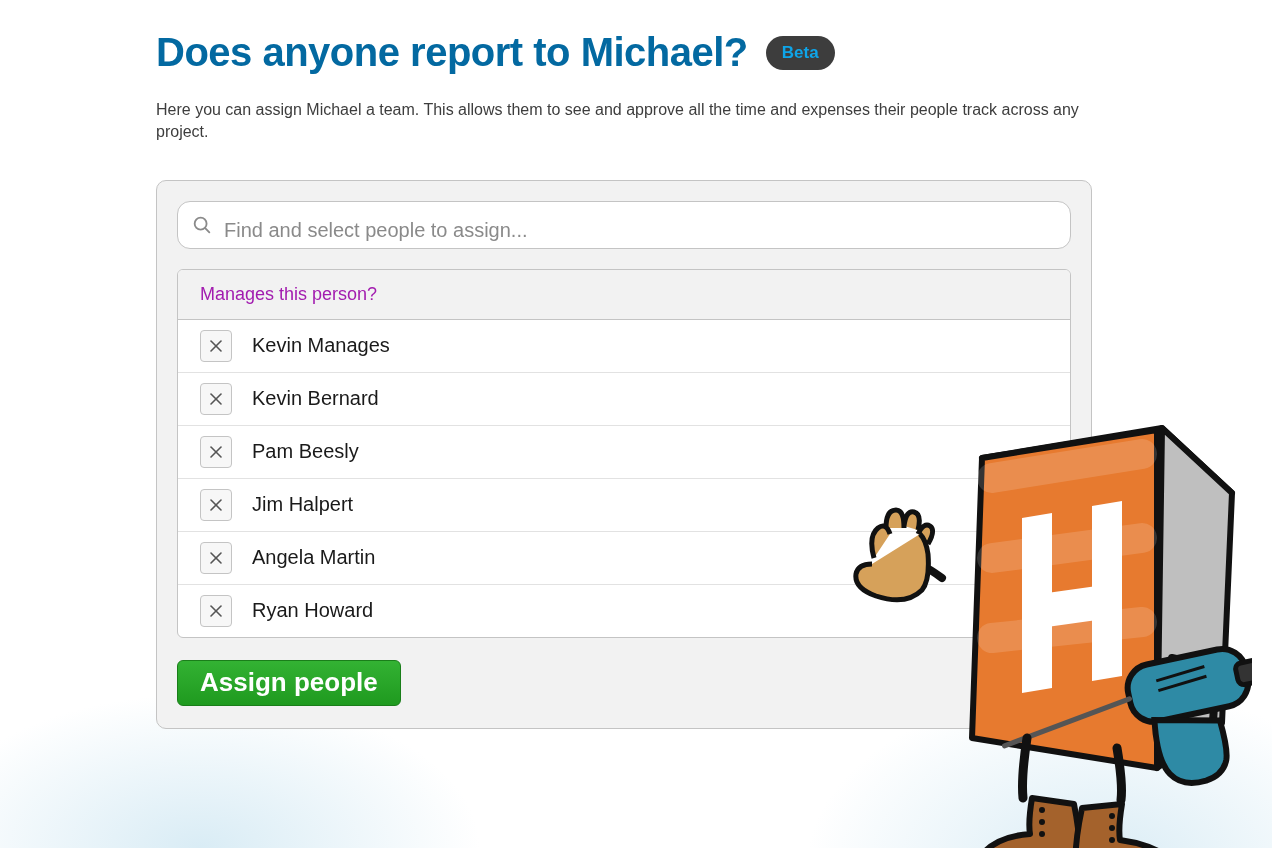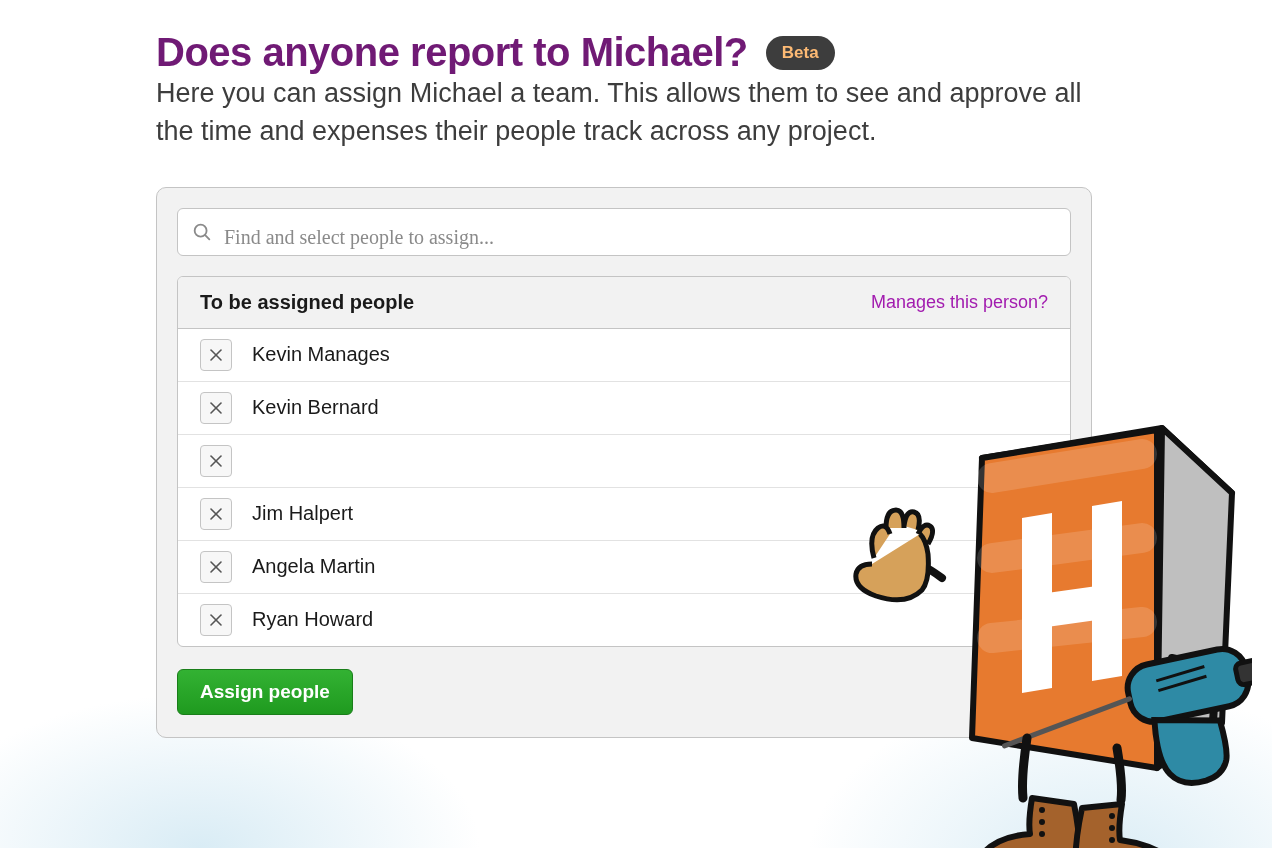--- a/index.html
+++ b/index.html
@@ -25,38 +25,39 @@
   .title-row {
     display: flex;
     align-items: center;
     gap: 18px;
   }
 
   h1 {
     font-size: 40px;
     font-weight: 800;
     letter-spacing: -0.5px;
-    color: #701a75;
+    color: #0369a1;
   }
 
   .badge {
     display: inline-flex;
     align-items: center;
     justify-content: center;
     background: #3d3d3d;
-    color: #fdba74;
+    color: #0ea5e9;
     font-weight: 700;
     font-size: 17px;
     padding: 5px 16px;
     border-radius: 20px;
     height: 34px;
   }
 
   .subheading {
-    font-size: 27px;
+    margin-top: 24px;
+    font-size: 16px;
     color: #3d3d3d;
     line-height: 1.4;
     max-width: 940px;
   }
 
   .panel {
     margin-top: 36px;
     width: 936px;
     background: #f2f2f2;
     border: 1px solid #c4c4c4;
@@ -74,26 +75,25 @@
     top: 50%;
     transform: translateY(-50%);
     width: 22px;
     height: 22px;
     pointer-events: none;
   }
   .search-input {
     width: 100%;
     height: 48px;
     border: 1px solid #c4c4c4;
-    border-radius: 6px;
+    border-radius: 13px;
     background: #fff;
     font-size: 20px;
     padding: 12px 16px 0 46px;
     color: #333;
-    font-family: Liberation Serif, serif;
   }
   .search-input::placeholder { color: #8a8a8a; }
 
   .list {
     margin-top: 20px;
     border: 1px solid #c4c4c4;
     border-radius: 6px;
     background: #fff;
     overflow: hidden;
   }
@@ -159,21 +159,21 @@
 
   .assign-btn {
     margin-top: 22px;
     height: 46px;
     padding: 0 22px;
     background: #20a020;
     background: linear-gradient(#33b233,#1f9a1f);
     border: 1px solid #1a7e1a;
     border-radius: 6px;
     color: #fff;
-    font-size: 19px;
+    font-size: 26px;
     font-weight: 700;
     cursor: pointer;
     text-align: center;
   }
 
   .mascot {
     position: absolute;
     right: 20px;
     bottom: -40px;
     width: 430px;
@@ -201,21 +201,20 @@
     <div class="search-wrap">
       <svg viewBox="0 0 24 24" fill="none" stroke="#8a8a8a" stroke-width="2" stroke-linecap="round">
         <circle cx="10.5" cy="10.5" r="6.5"></circle>
         <line x1="20" y1="20" x2="15.2" y2="15.2"></line>
       </svg>
       <input class="search-input" type="text" placeholder="Find and select people to assign..." style="">
     </div>
 
     <div class="list">
       <div class="list-header">
-        <span class="lh-left">To be assigned people</span>
         <span class="lh-right">Manages this person?</span>
       </div>
       <div id="list-rows">
           <div class="list-row">
             <button class="remove-btn" type="button">
               <svg viewBox="0 0 14 14" stroke="#555" stroke-width="1.6" stroke-linecap="round">
                 <line x1="2" y1="2" x2="12" y2="12"></line>
                 <line x1="12" y1="2" x2="2" y2="12"></line>
               </svg>
             </button>
@@ -230,20 +229,21 @@
             </button>
             <span class="person-name">Kevin Bernard</span>
           </div>
           <div class="list-row">
             <button class="remove-btn" type="button">
               <svg viewBox="0 0 14 14" stroke="#555" stroke-width="1.6" stroke-linecap="round">
                 <line x1="2" y1="2" x2="12" y2="12"></line>
                 <line x1="12" y1="2" x2="2" y2="12"></line>
               </svg>
             </button>
+            <span class="person-name">Pam Beesly</span>
           </div>
           <div class="list-row">
             <button class="remove-btn" type="button">
               <svg viewBox="0 0 14 14" stroke="#555" stroke-width="1.6" stroke-linecap="round">
                 <line x1="2" y1="2" x2="12" y2="12"></line>
                 <line x1="12" y1="2" x2="2" y2="12"></line>
               </svg>
             </button>
             <span class="person-name">Jim Halpert</span>
           </div>

